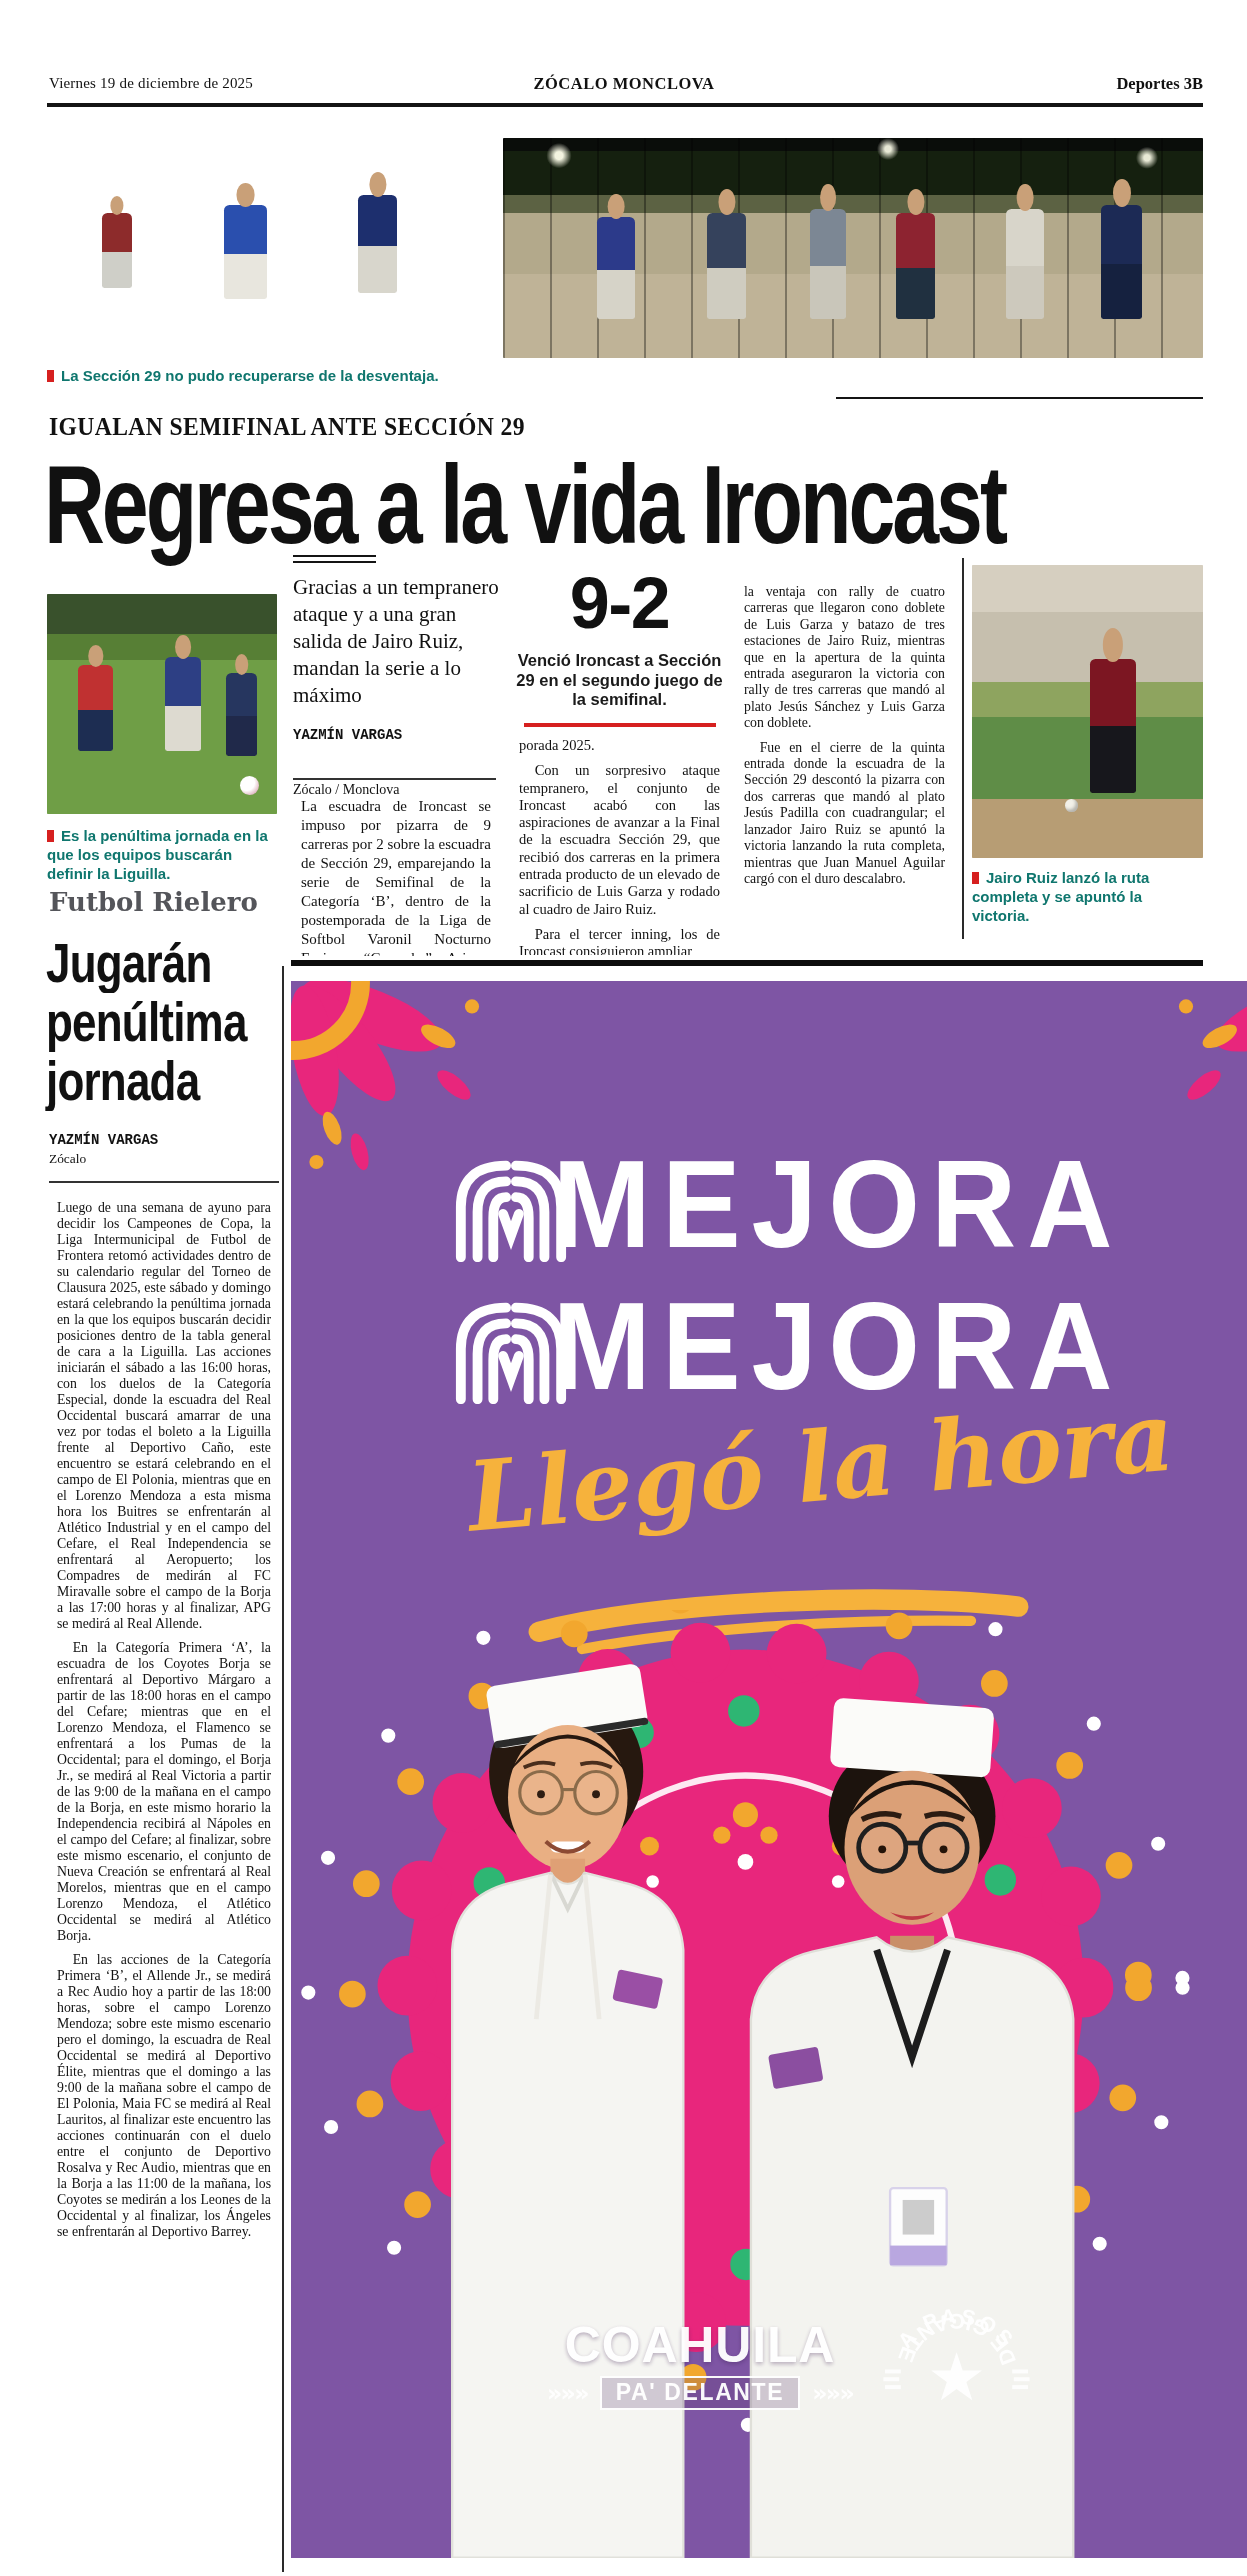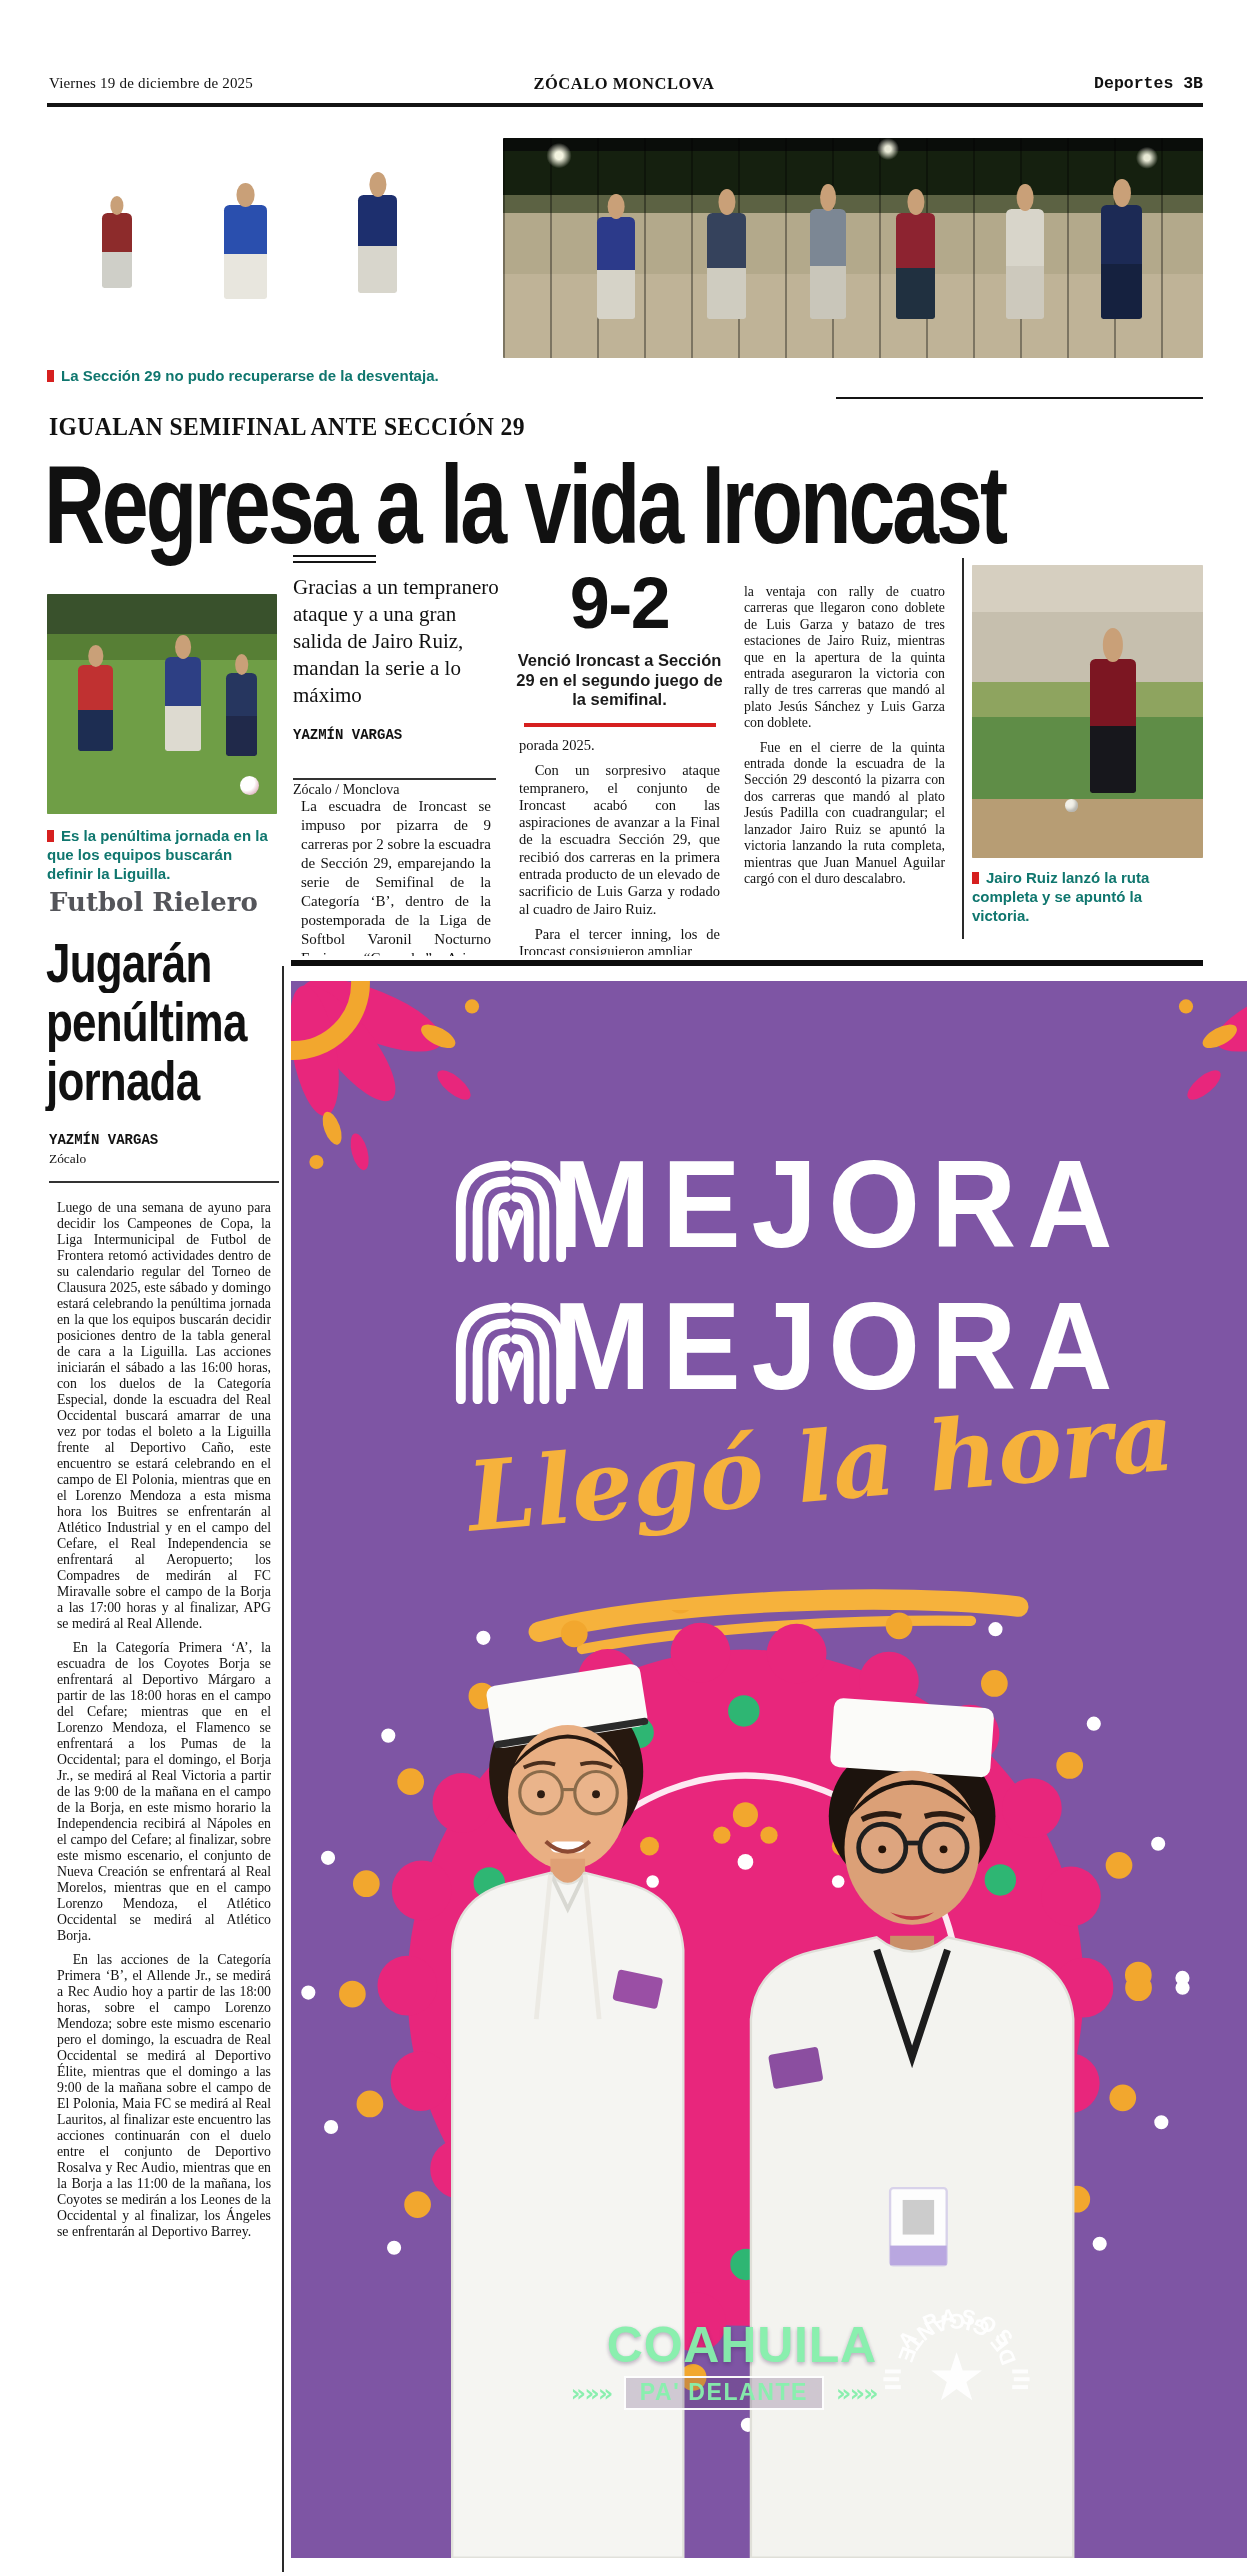--- a/index.html
+++ b/index.html
@@ -34,37 +34,37 @@
   .body p.ind{text-indent:15.7px;}
   .score{font-family:"Liberation Sans",sans-serif;font-weight:bold;font-size:72px;line-height:71px;text-align:center;letter-spacing:-1.6px;}
   .scorecap{font-family:"Liberation Sans",sans-serif;font-weight:bold;font-size:16.5px;line-height:19.7px;text-align:center;color:#1a1a1a;}
   
   #ad{position:absolute;left:291px;top:981px;width:1076px;height:1577px;background:#7e55a4;overflow:hidden;}
   .mejrow{position:absolute;display:flex;align-items:flex-end;gap:12.6px;}
   .mejword{font-family:"Liberation Sans",sans-serif;font-weight:bold;font-size:118px;line-height:110px;
            letter-spacing:11px;color:#fff;transform:scaleY(1.05);transform-origin:bottom left;}
   .tagline{font-family:"DejaVu Serif",serif;font-style:italic;font-weight:bold;font-size:96px;
            color:#f6b23c;transform:rotate(-5deg);transform-origin:left center;white-space:nowrap;}
-  .coa{position:absolute;text-align:right;color:#86efac;opacity:.96;}
+  .coa{position:absolute;text-align:center;color:#ffffff;opacity:.96;}
   .coa-name{font-family:"Liberation Sans",sans-serif;font-weight:bold;font-size:50px;letter-spacing:0.8px;
             text-shadow:0 1.6px 4.7px rgba(60,30,80,.35);}
   .coa-banner{display:inline-flex;align-items:center;gap:12px;margin-top:1.6px;}
   .coa-chev{font-family:"DejaVu Sans",sans-serif;font-weight:bold;font-size:23.6px;letter-spacing:-1.6px;}
   .coa-box{border:2.4px solid #fff;padding:1.6px 14px;font-family:"Liberation Sans",sans-serif;
            font-weight:bold;font-size:23px;letter-spacing:1.6px;background:rgba(90,60,110,.25);}
   svg{display:block;}
 </style>
 </head>
 <body>
 
 <div id="page">
 
   <div class="abs mast-date" style="left:49px;top:75px;">Viernes 19 de diciembre de 2025</div>
   <div class="abs mast-name" style="top:74px;">ZÓCALO MONCLOVA</div>
-  <div class="abs mast-sec" style="right:45px;top:74px;font-family:Liberation Mono, monospace;">Deportes 3B</div>
+  <div class="abs mast-sec" style="right:45px;top:74px;">Deportes 3B</div>
   <div class="abs rule" style="left:47px;top:103px;width:1156px;height:3.9px;"></div>
 
   <div class="photo" style="left:47px;top:138px;width:432px;height:220px;
               background:
 ) radial-gradient(circle at 12% 10%, rgba(255,255,235,.95) 0 3.9px, rgba(255,255,235,0) 12.6px),
               radial-gradient(circle at 78% 6%, rgba(255,255,235,.9) 0 3.1px, rgba(255,255,235,0) 11px),
               linear-gradient(#05070a 0 8%, #0e1510 8% 28%, #273420 28% 38%, #7e8063 38% 48%, #9b9678 48% 76%, #8c8a6b 76% 100%);">
     <div class="fig" style="left:55px;top:75px;width:30px;height:75px;background:linear-gradient(#8d2b2b 0 52%, #cfcfc8 52%);"></div>
     <div class="fig" style="left:177px;top:67px;width:43px;height:94px;background:linear-gradient(#2a4fae 0 52%, #e8e6de 52%);"></div>
     <div class="fig" style="left:311px;top:57px;width:39px;height:98px;background:linear-gradient(#1d2f6e 0 52%, #d8d6cc 52%);"></div>

